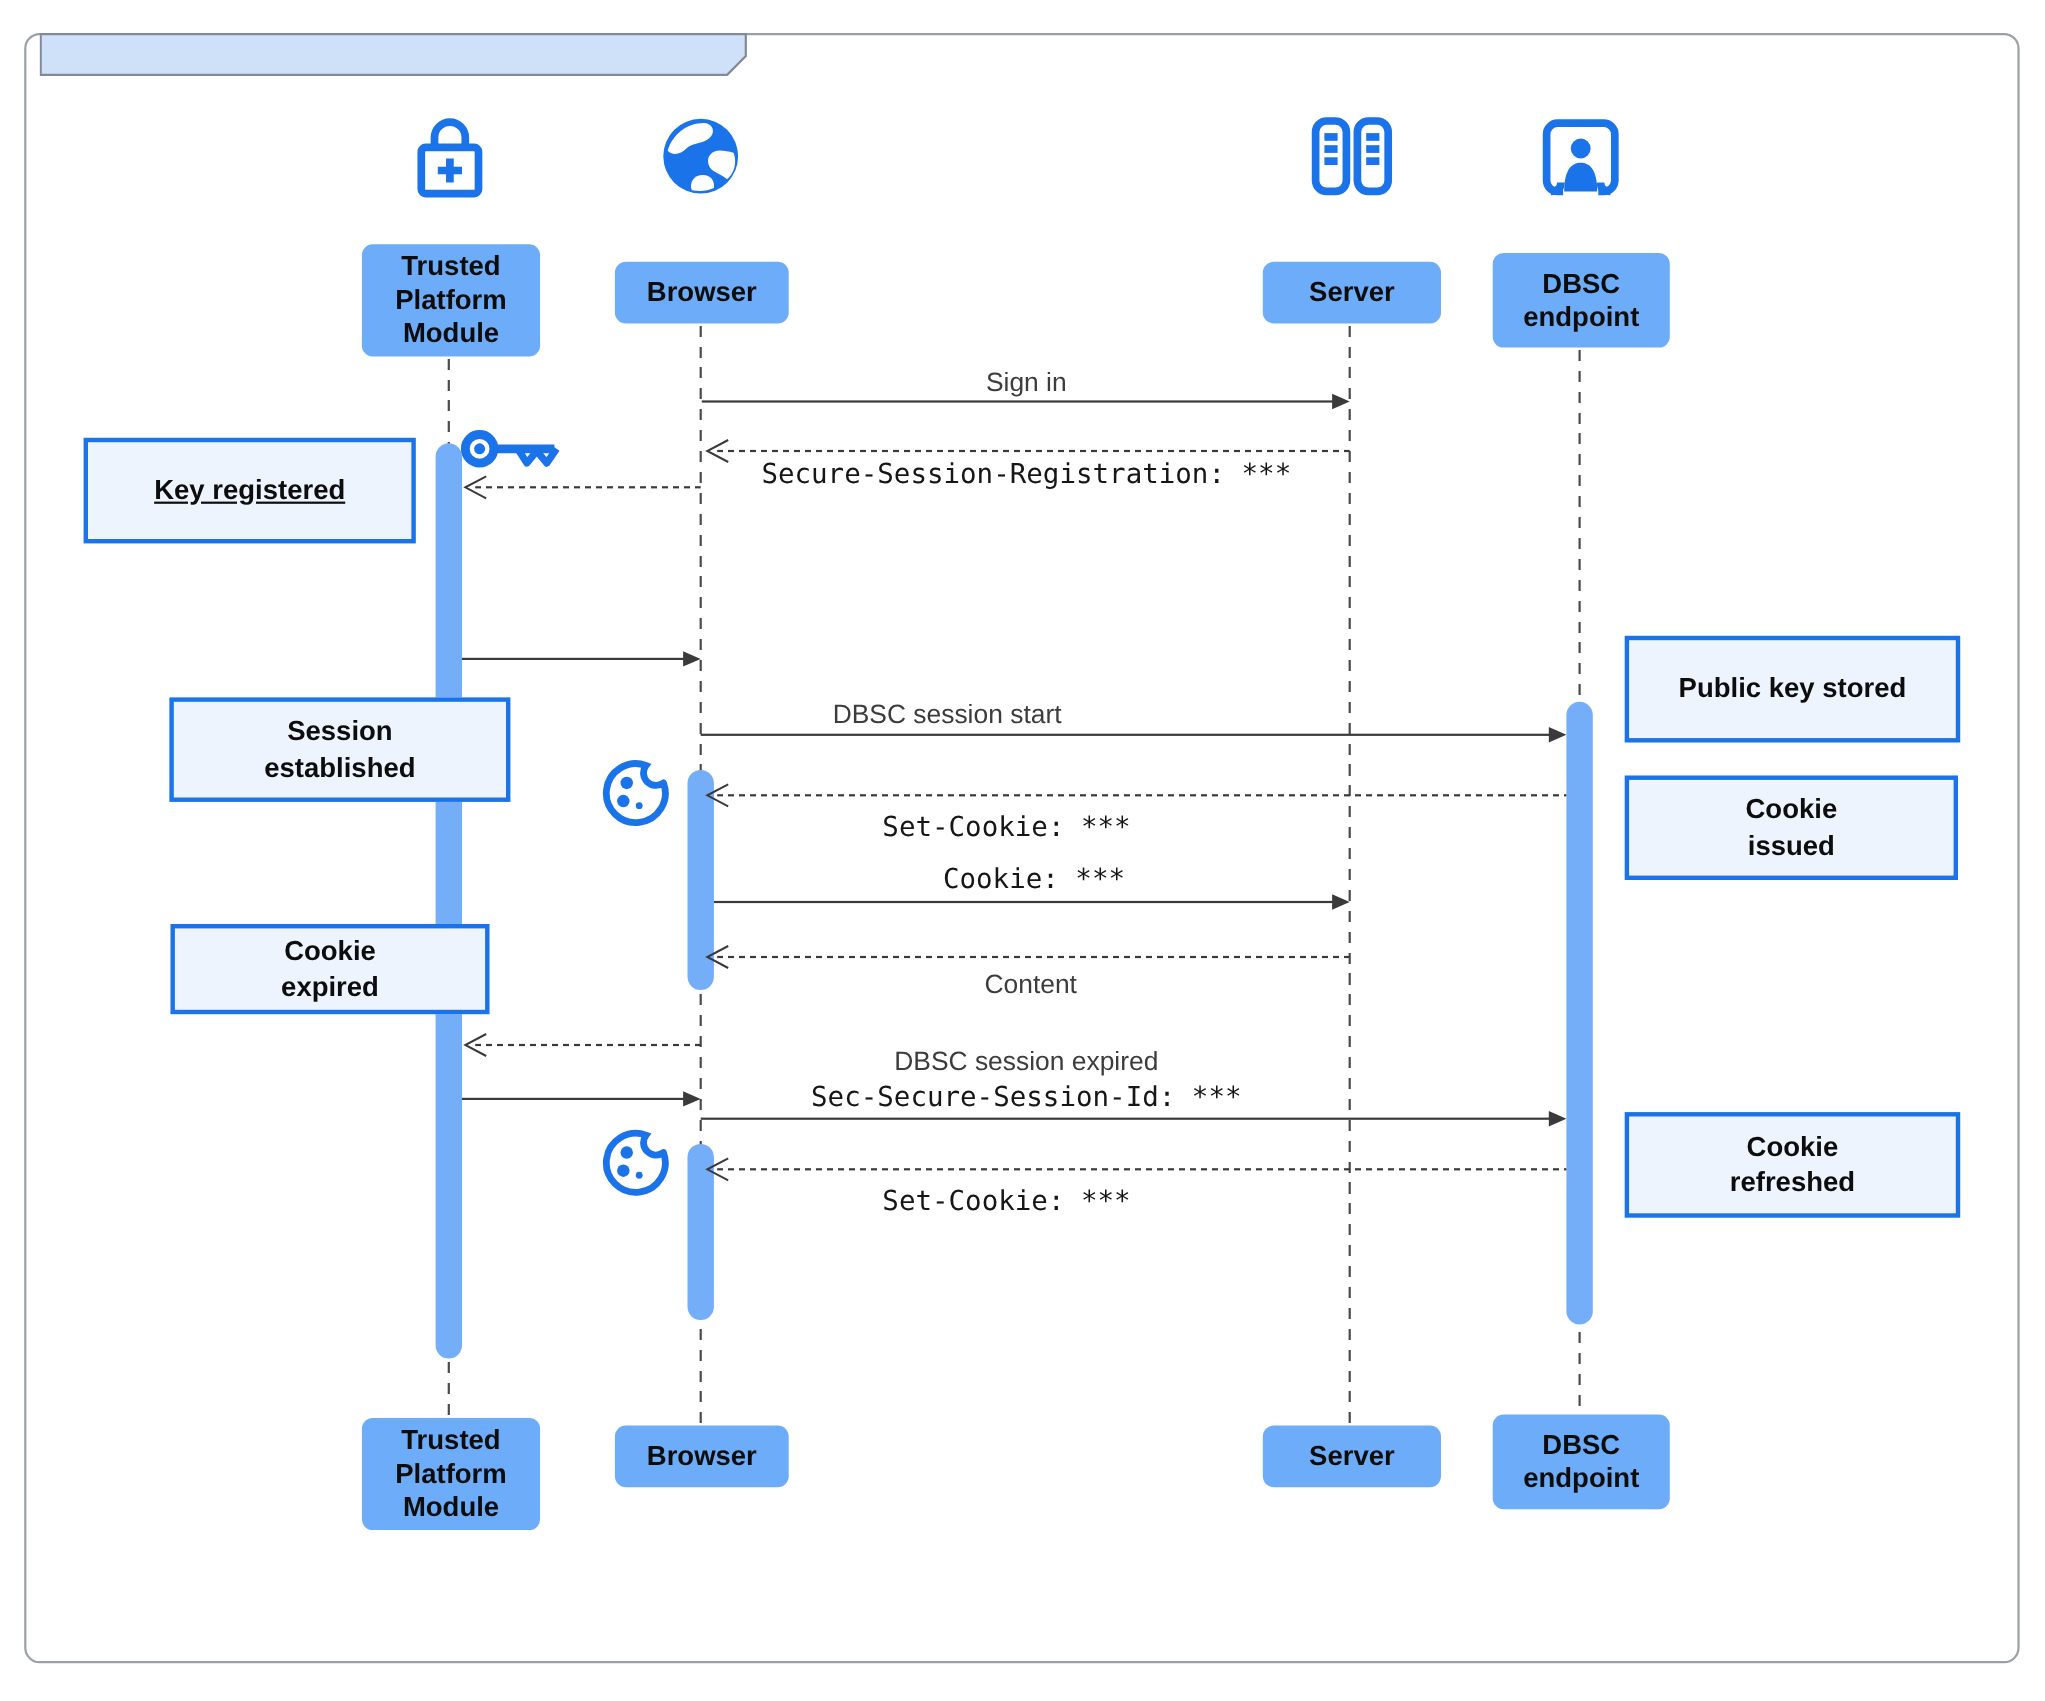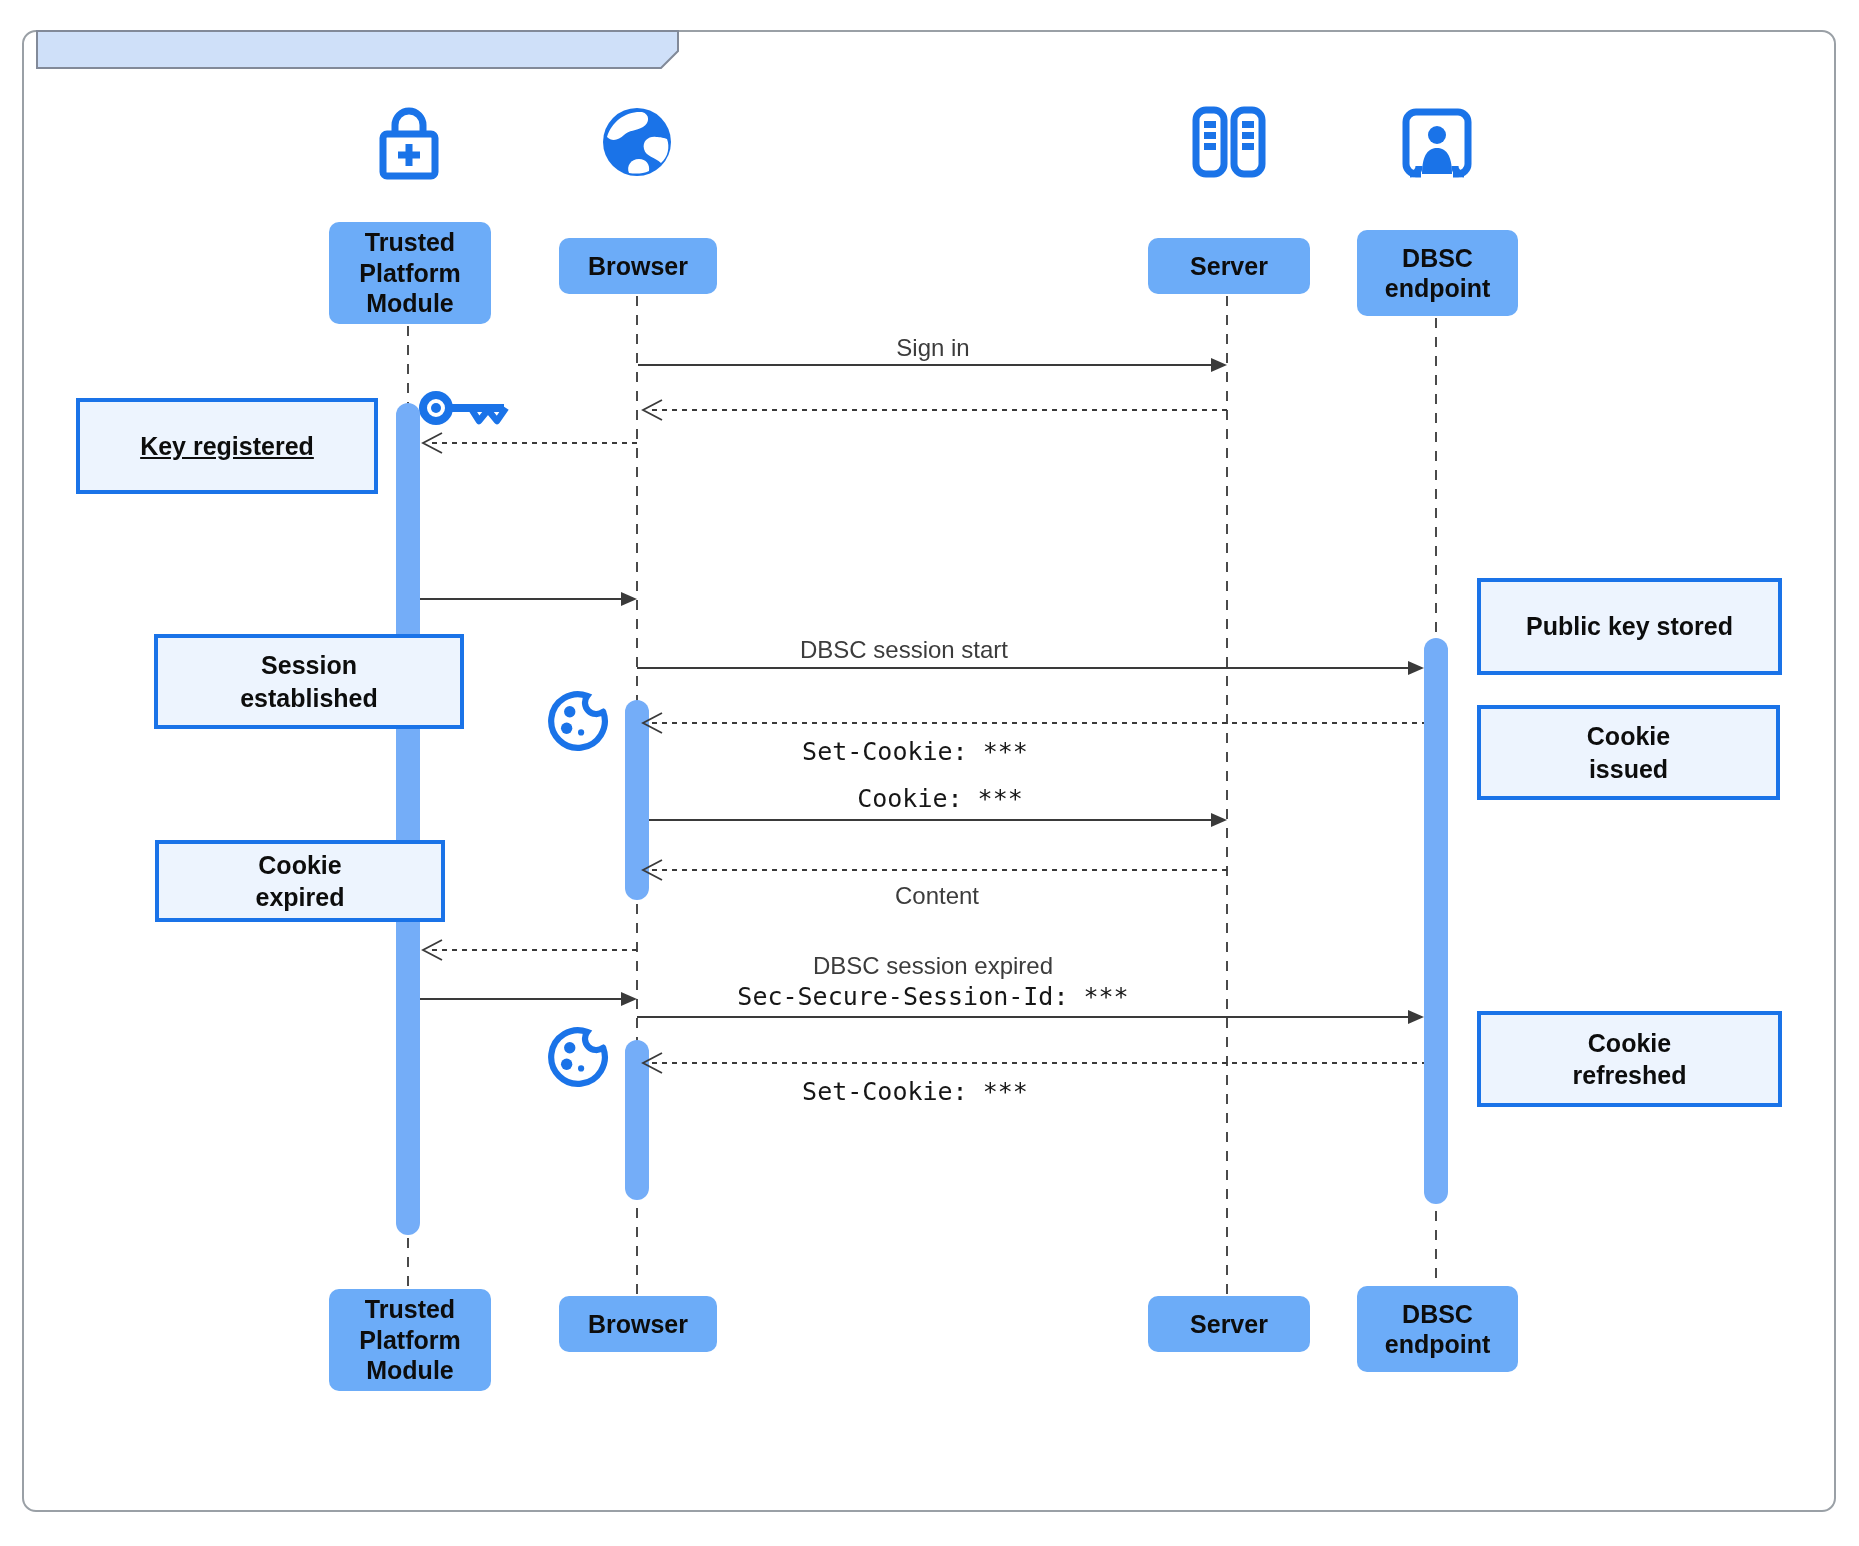--- a/index.html
+++ b/index.html
@@ -117,34 +117,35 @@
   </svg>
 
   <div class="msg-sans" style="left:783px;top:334px;width:300px;">Sign in</div>
   <div class="line" style="left:638px;top:364px;width:575px;"></div>
   <div class="head-r" style="left:1211px;top:358px;"></div>
 
   <div class="line dashed" style="left:652px;top:409px;width:575px;"></div>
   <svg class="open-head" style="left:640px;top:398px;" width="24" height="24">
       <path d="M22 2 L3 12 L22 22" stroke="#3a3a3a" stroke-width="1.8" fill="none"></path>
     </svg>
+  <div class="msg-mono" style="left:633px;top:416px;width:600px;">Secure-Session-Registration: ***</div>
 
   <div class="line dashed" style="left:432px;top:442px;width:205px;"></div>
   <svg class="open-head" style="left:420px;top:431px;" width="24" height="24">
       <path d="M22 2 L3 12 L22 22" stroke="#3a3a3a" stroke-width="1.8" fill="none"></path>
     </svg>
 
   <div class="note" style="left:76px;top:398px;width:302px;height:96px;text-decoration:underline;">
     <span>Key registered</span>
   </div>
 
   <div class="line" style="left:420px;top:598px;width:203px;"></div>
   <div class="head-r" style="left:621px;top:592px;"></div>
 
-  <div class="msg-sans" style="left:754px;top:636px;width:300px;">DBSC session start</div>
+  <div class="msg-sans" style="left:711px;top:636px;width:300px;">DBSC session start</div>
   <div class="line" style="left:637px;top:667px;width:773px;"></div>
   <div class="head-r" style="left:1408px;top:661px;"></div>
 
   <div class="note" style="left:1477px;top:578px;width:305px;height:97px;">
     <span>Public key stored</span>
   </div>
 
   <div class="note" style="left:154px;top:634px;width:310px;height:95px;">
     <span style="width:180px;">Session established</span>
   </div>

